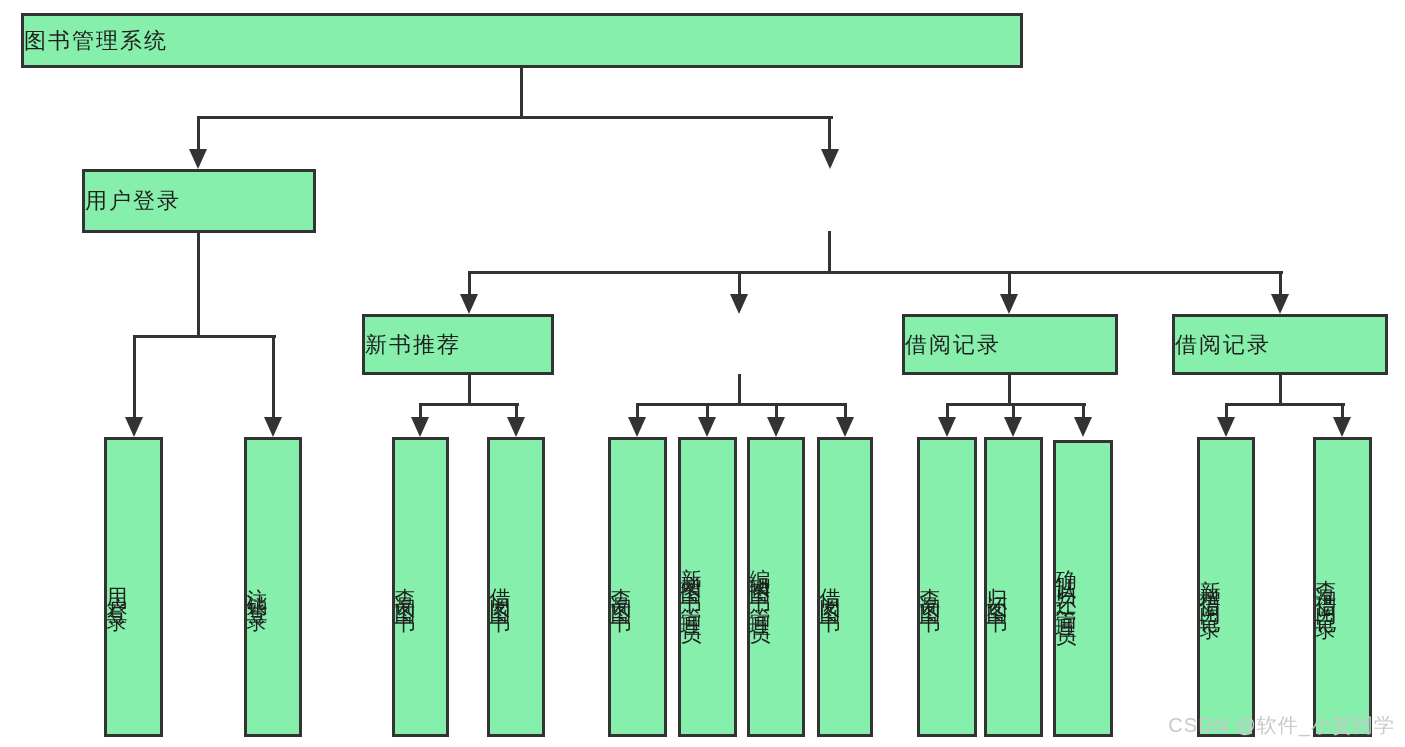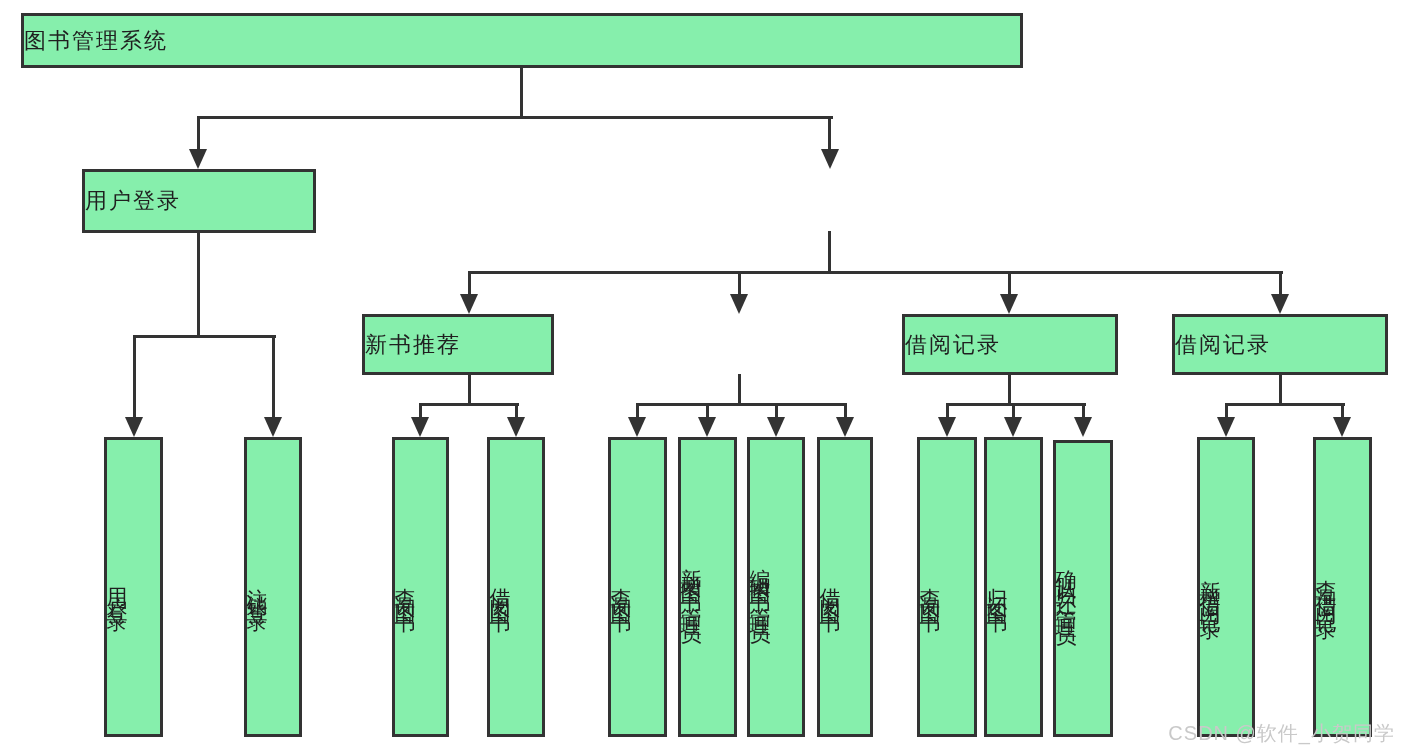--- a/index.html
+++ b/index.html
@@ -19,21 +19,21 @@
   }
   .hl, .vl { position:absolute; background:#333333; }
   .hl { height:3px; }
   .vl { width:3px; }
   .arr {
     position:absolute; width:0; height:0;
     border-left:9px solid transparent; border-right:9px solid transparent;
     border-top:20px solid #333333;
   }
   .watermark {
-    position:absolute; right:10px; bottom:0;
+    position:absolute; right:10px; bottom:8px;
     font-size:20px; letter-spacing:1px; color:#c9c9c9; white-space:nowrap;
   }
 </style>
 </head>
 <body>
 
 <div class="canvas">
 
   <div class="vl" style="left:520px; top:66px; height:53px;"></div>
   <div class="hl" style="left:197px; top:116px; width:636px;"></div>

